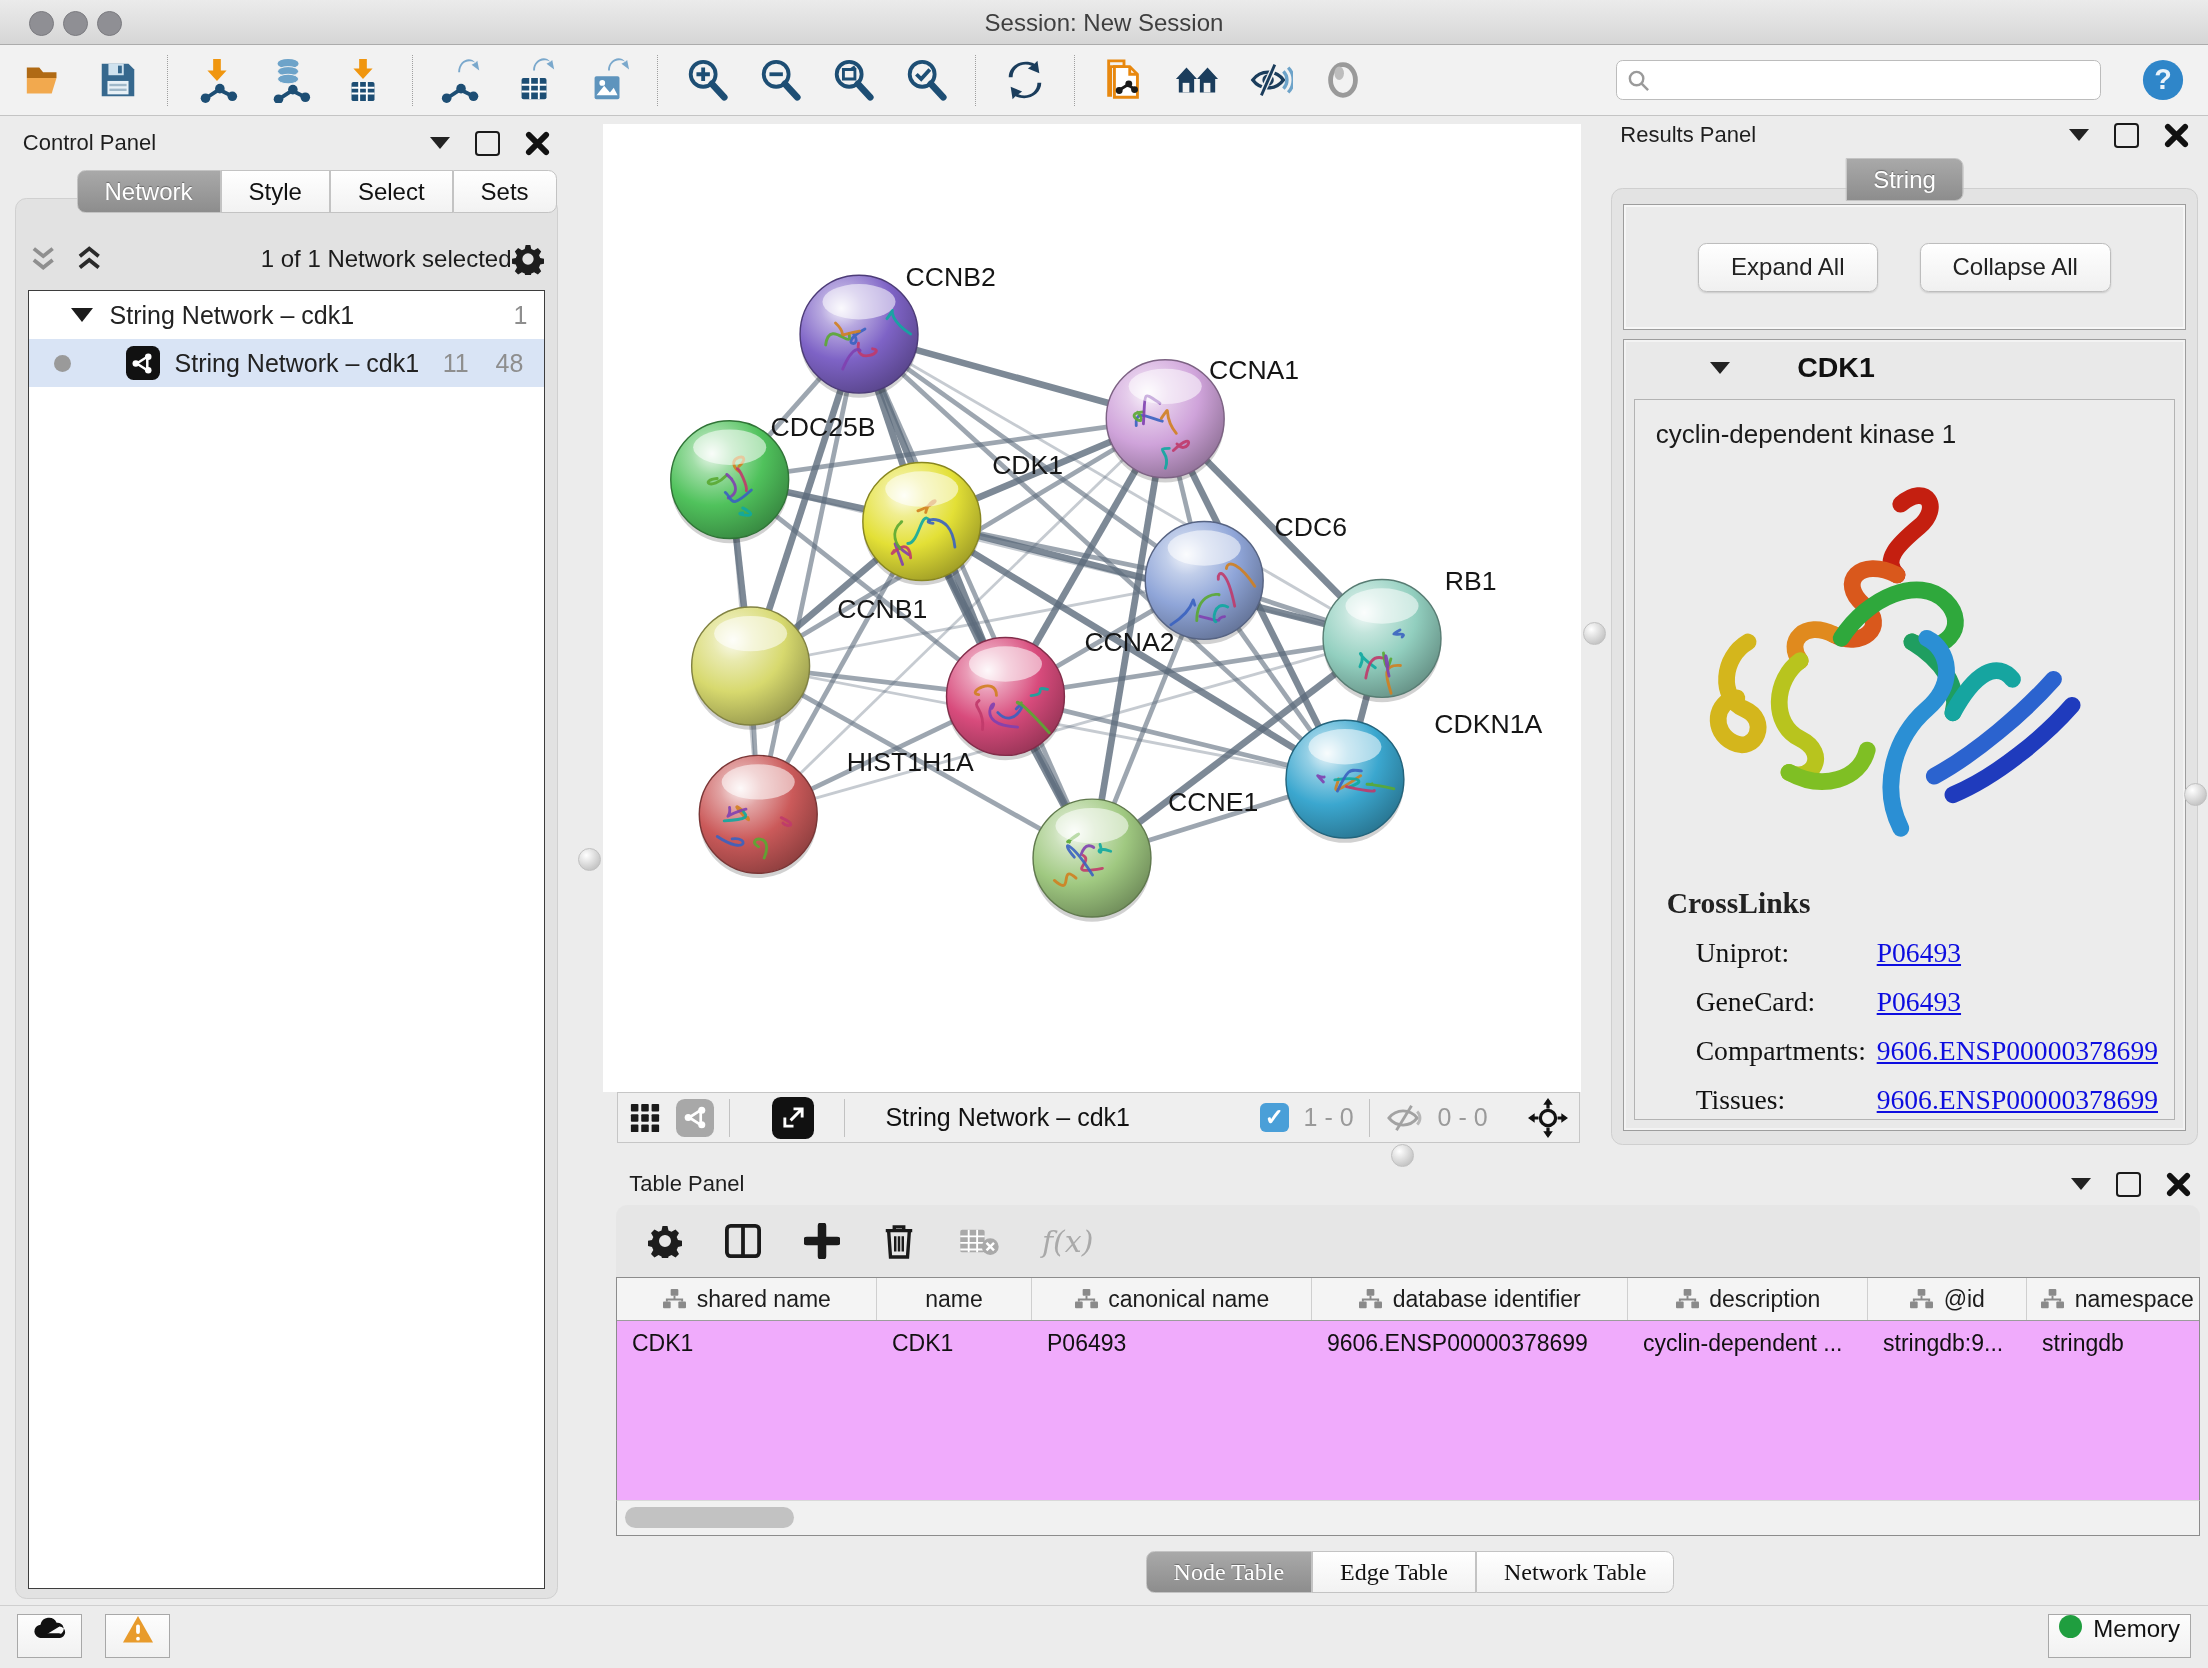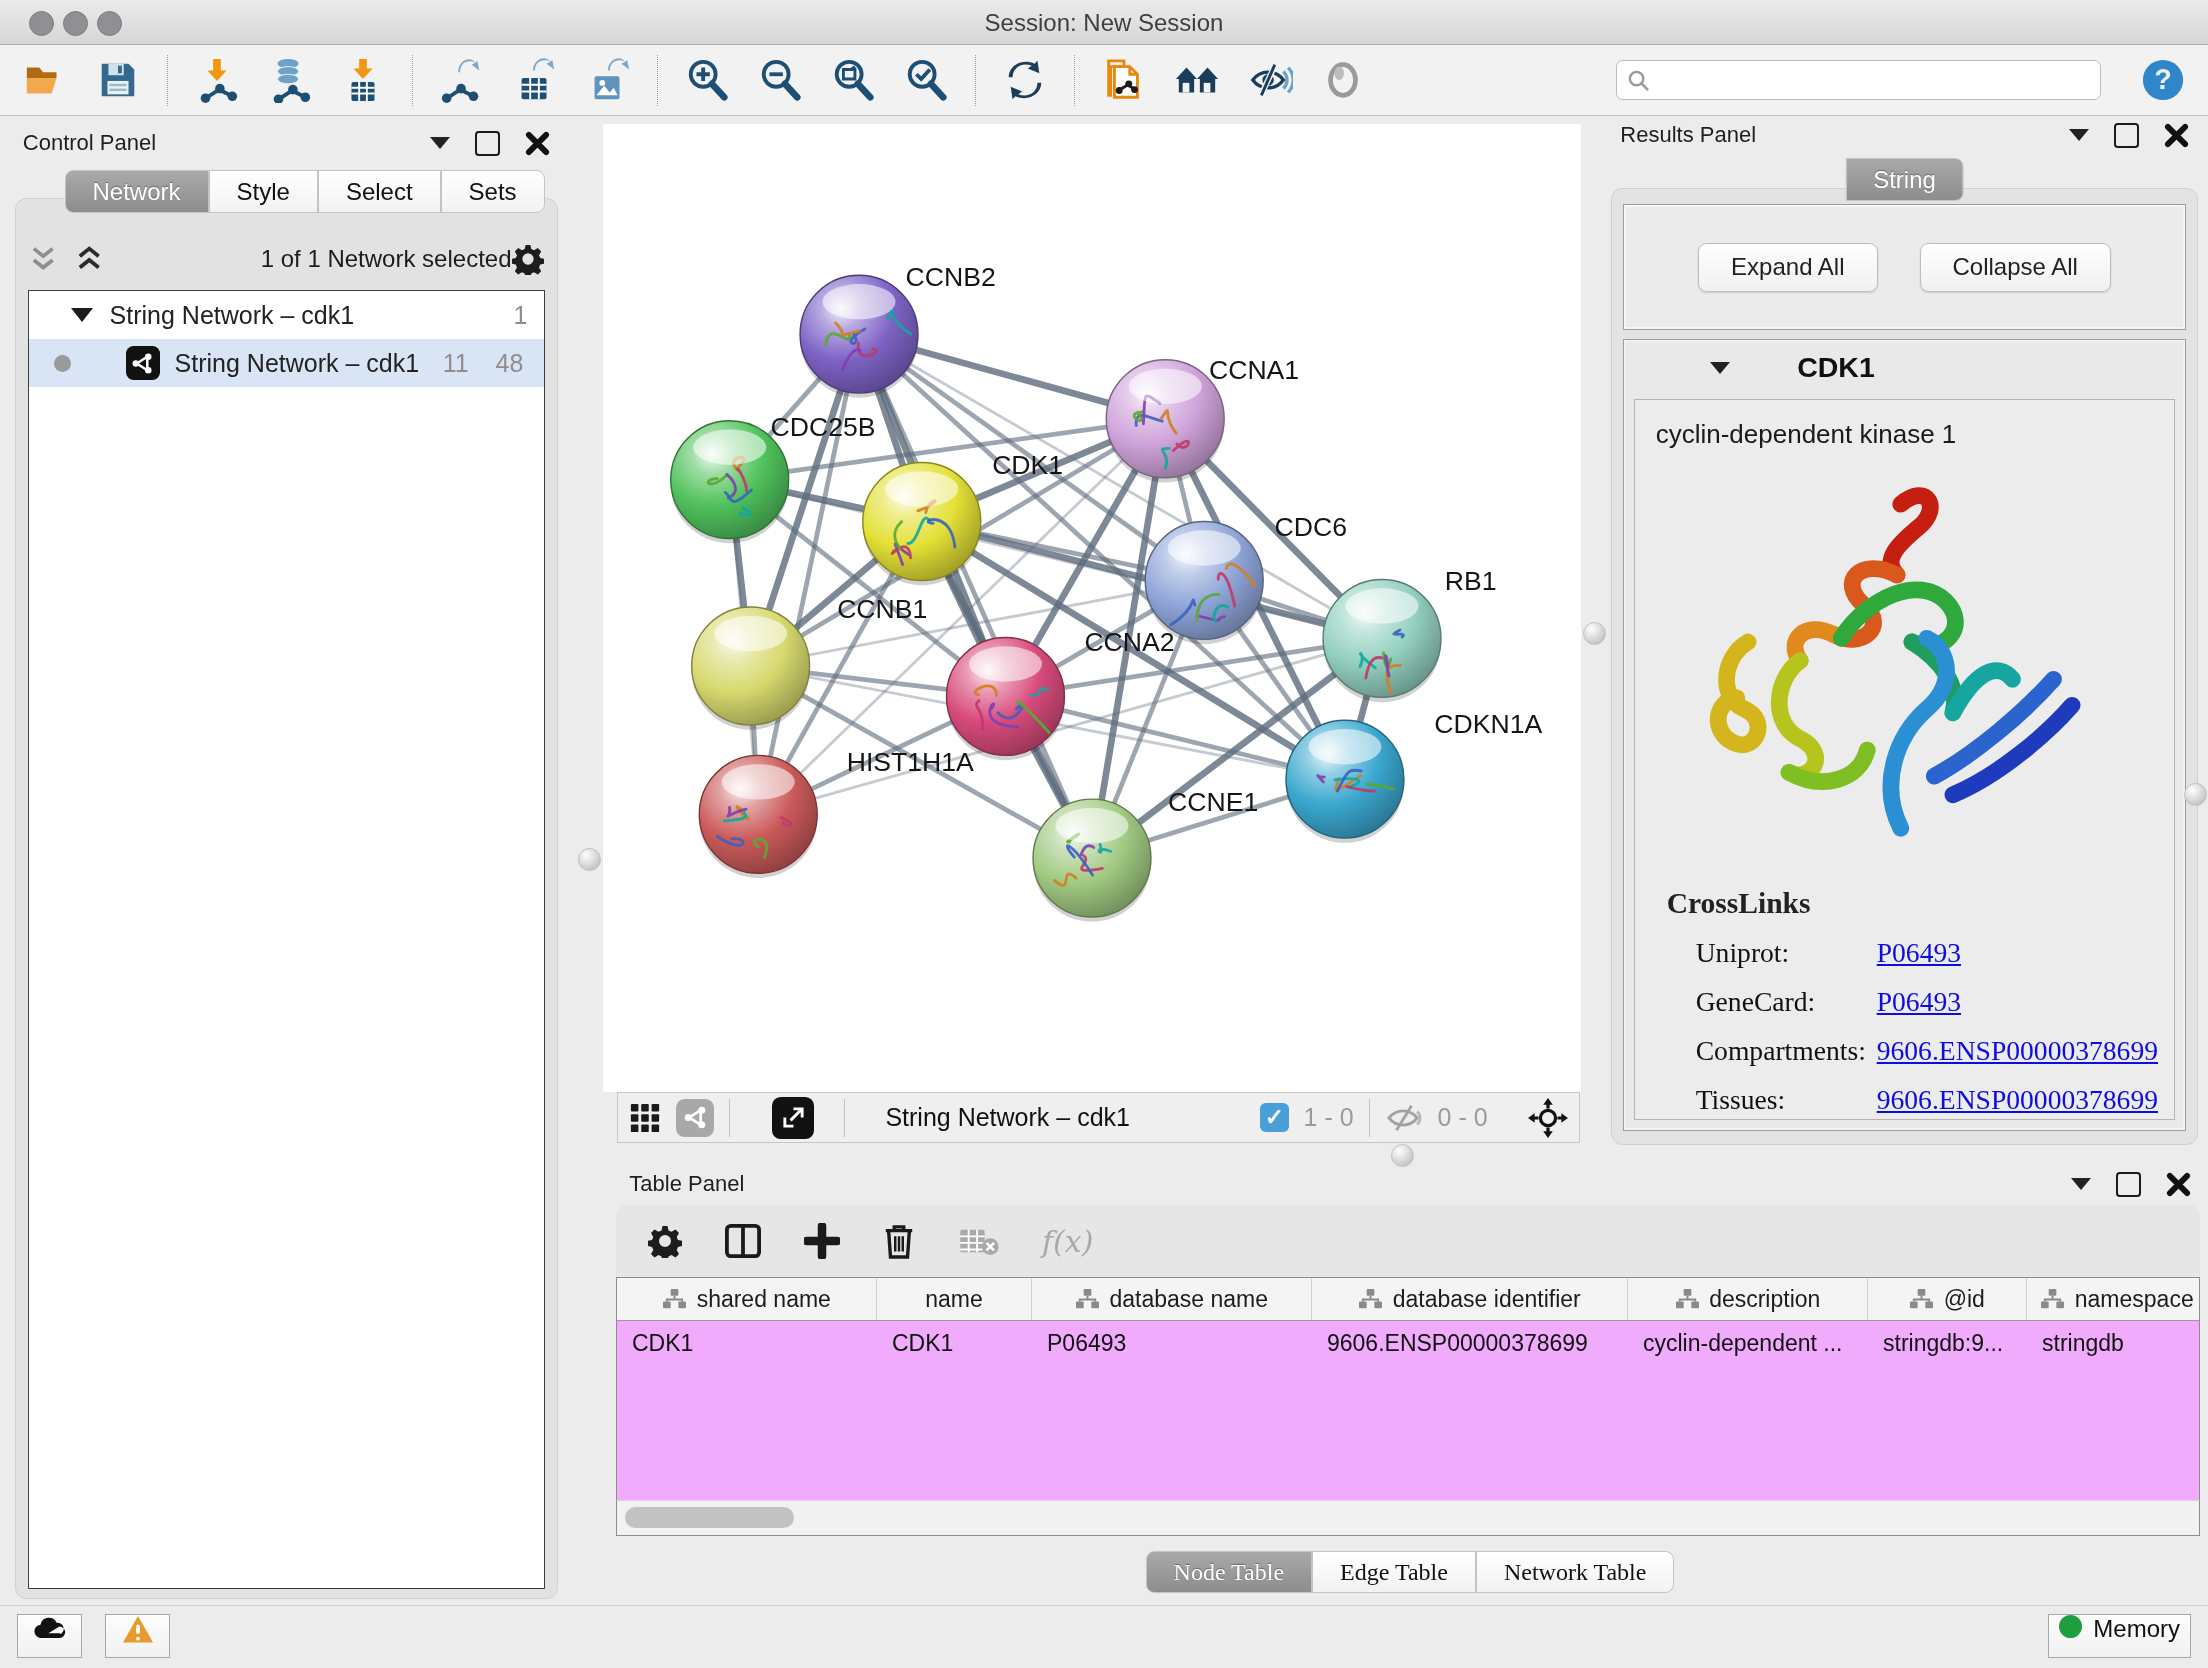--- a/index.html
+++ b/index.html
@@ -29,21 +29,21 @@
   .float-box{width:21px;height:21px;border:2.9px solid #1a1a1a;border-radius:3.8px;}
   .tabs{display:flex;}
   .tab{font-size:24px;padding:6.7px 27px;background:linear-gradient(#ffffff,#f2f2f2);
     border:1px solid #c3c3c3;color:#111;white-space:nowrap;}
   .tab.first{border-radius:8.6px 0 0 8.6px;}
   .tab.last{border-radius:0 8.6px 8.6px 0;}
   .tab.sel{background:linear-gradient(#a9a9a9,#8d8d8d);color:#fff;
     text-shadow:0 -1px 1px rgba(0,0,0,.35);}
   
   .control-panel{position:absolute;left:9.5px;top:124px;width:554px;height:1475px;}
-  .cp-tabs{position:absolute;left:55px;top:46px;z-index:3;}
+  .cp-tabs{position:absolute;left:67px;top:46px;z-index:3;}
   .cp-body{position:absolute;left:5.7px;top:74px;right:5.7px;bottom:0;background:#e2e2e2;
     border-radius:11.4px;border:1px solid #d0d0d0;}
   .cp-selbar{position:absolute;left:13.3px;right:13.3px;top:34px;height:51px;display:flex;align-items:center;}
   .cp-selbar .status{flex:1;text-align:right;font-size:24px;color:#1c1c1c;}
   .tree-box{position:absolute;left:11.4px;right:11.4px;top:91px;bottom:9.5px;background:#fff;
     border:1.9px solid #3d3d3d;overflow:hidden;}
   .tree-row{height:48px;display:flex;align-items:center;font-size:25px;position:relative;}
   .tree-row .count{color:#8e8e8e;}
   .tree-row.selected{background:#d9e4f5;}
   .share-badge{width:34px;height:34px;border-radius:7.6px;background:#111;display:flex;
@@ -808,21 +808,21 @@
           <div class="th" style="width: 155px;">
             <span>name</span>
           </div>
           <div class="th" style="width: 280px;">
             <svg width="25" height="23" viewBox="0 0 26 24">
               <rect x="9" y="1" width="8" height="7" rx="1" fill="#8a8a8a"></rect>
               <rect x="1" y="14" width="8" height="7" rx="1" fill="#8a8a8a"></rect>
               <rect x="17" y="14" width="8" height="7" rx="1" fill="#8a8a8a"></rect>
               <path d="M13 8 v4 M5 14 v-2 h16 v2" stroke="#8a8a8a" stroke-width="2" fill="none"></path>
             </svg>
-            <span>database name</span>
+            <span>canonical name</span>
           </div>
           <div class="th" style="width: 316px;">
             <svg width="25" height="23" viewBox="0 0 26 24">
               <rect x="9" y="1" width="8" height="7" rx="1" fill="#8a8a8a"></rect>
               <rect x="1" y="14" width="8" height="7" rx="1" fill="#8a8a8a"></rect>
               <rect x="17" y="14" width="8" height="7" rx="1" fill="#8a8a8a"></rect>
               <path d="M13 8 v4 M5 14 v-2 h16 v2" stroke="#8a8a8a" stroke-width="2" fill="none"></path>
             </svg>
             <span>database identifier</span>
           </div>

